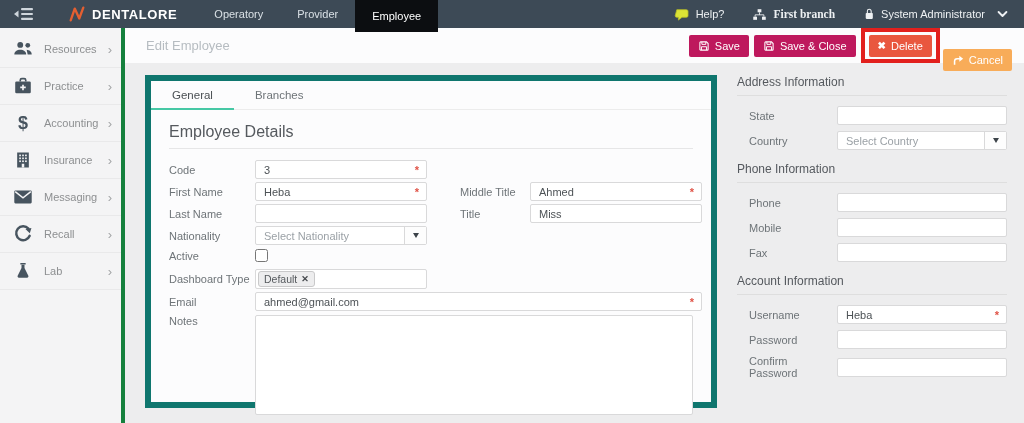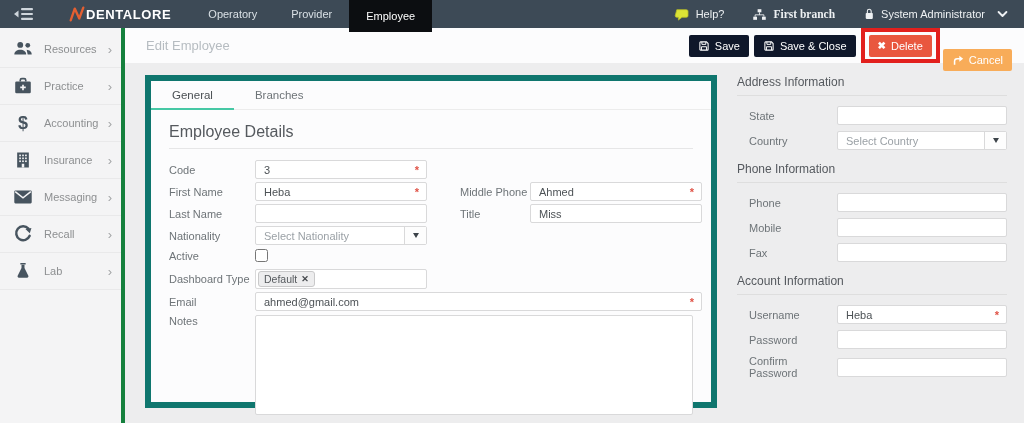--- a/index.html
+++ b/index.html
@@ -8,21 +8,21 @@
     font-family:"Liberation Sans", sans-serif;
     background:#ededee;
     position:relative;
     overflow:hidden;
   }
 
   
   .navbar { position:absolute; top:0; left:0; right:0; height:28px; background:#3d4a56;
             display:flex; align-items:stretch; z-index:20; }
   .collapse-btn { display:flex; align-items:center; padding:0 10px 0 14px; color:#cfd6dc; cursor:pointer; }
-  .brand { display:flex; align-items:center; margin-left:24px; cursor:pointer; }
+  .brand { display:flex; align-items:center; gap:6px; margin-left:24px; cursor:pointer; }
   .brand-text { color:#fff; font-weight:bold; font-size:13px; letter-spacing:.6px; }
   .nav-menu { display:flex; margin-left:20px; }
   .nav-item { display:flex; align-items:center; padding:0 17px; color:#d9e0e5; font-size:11px; cursor:pointer; }
   .nav-item.active { background:#0c0e11; color:#fff; height:32px; }
   .nav-right { margin-left:auto; display:flex; align-items:center; gap:28px; padding-right:16px; }
   .nr-item { display:flex; align-items:center; gap:6px; color:#eef1f3; font-size:11px; cursor:pointer; }
   .branch-label { font-family:"Liberation Serif", serif; font-weight:bold; font-size:11.5px; }
 
   
   .sidebar { position:absolute; top:28px; bottom:0; left:0; width:125px; background:#f4f4f5;
@@ -34,21 +34,21 @@
   .side-label { margin-left:9px; font-size:11px; color:#8d8f91; }
   .side-chevron { margin-left:auto; color:#a3a5a7; font-size:13px; line-height:1; }
 
   
   .page-header { position:absolute; left:125px; right:0; top:28px; height:35px; background:#fcfcfd;
                  display:flex; align-items:center; padding-left:21px; z-index:15; }
   .page-title { font-size:13px; color:#b6bcc1; }
   .btns { margin-left:auto; height:100%; display:flex; align-items:center; padding-right:12px; }
   .btn { height:22px; display:inline-flex; align-items:center; gap:5px; border:none; border-radius:2px;
          color:#fff; font-size:11px; padding:0 9px; cursor:pointer; font-family:inherit; white-space:nowrap; }
-  .btn-save, .btn-saveclose { background:#0f172a; }
+  .btn-save, .btn-saveclose { background:#be185d; }
   .btn-saveclose { margin-left:5px; }
   .btn-delete { background:#e9573f; }
   .btn-cancel { background:#f8ac59;margin-top:28px; }
   .delete-highlight { align-self:stretch; display:flex; align-items:center;
                       border:4px solid #e2201d; padding:0 4px; margin:0 3px 0 5px; }
   .bicon { display:inline-flex; align-items:center; }
   .x-glyph { font-size:10px; font-weight:bold; }
 
   
   .main-panel { position:absolute; left:145px; top:75px; width:572px; height:333px;
@@ -309,21 +309,21 @@
         <span class="req">*</span>
       </div>
     </div>
 
     <div class="frow">
       <label class="flabel">First Name</label>
       <div class="fbox w172">
         <input value="Heba" style="">
         <span class="req">*</span>
       </div>
-      <label class="flabel2">Middle Phone</label>
+      <label class="flabel2">Middle Title</label>
       <div class="fbox w172">
         <input value="Ahmed" style="">
         <span class="req">*</span>
       </div>
     </div>
 
     <div class="frow">
       <label class="flabel">Last Name</label>
       <div class="fbox w172">
         <input value="" style="">

